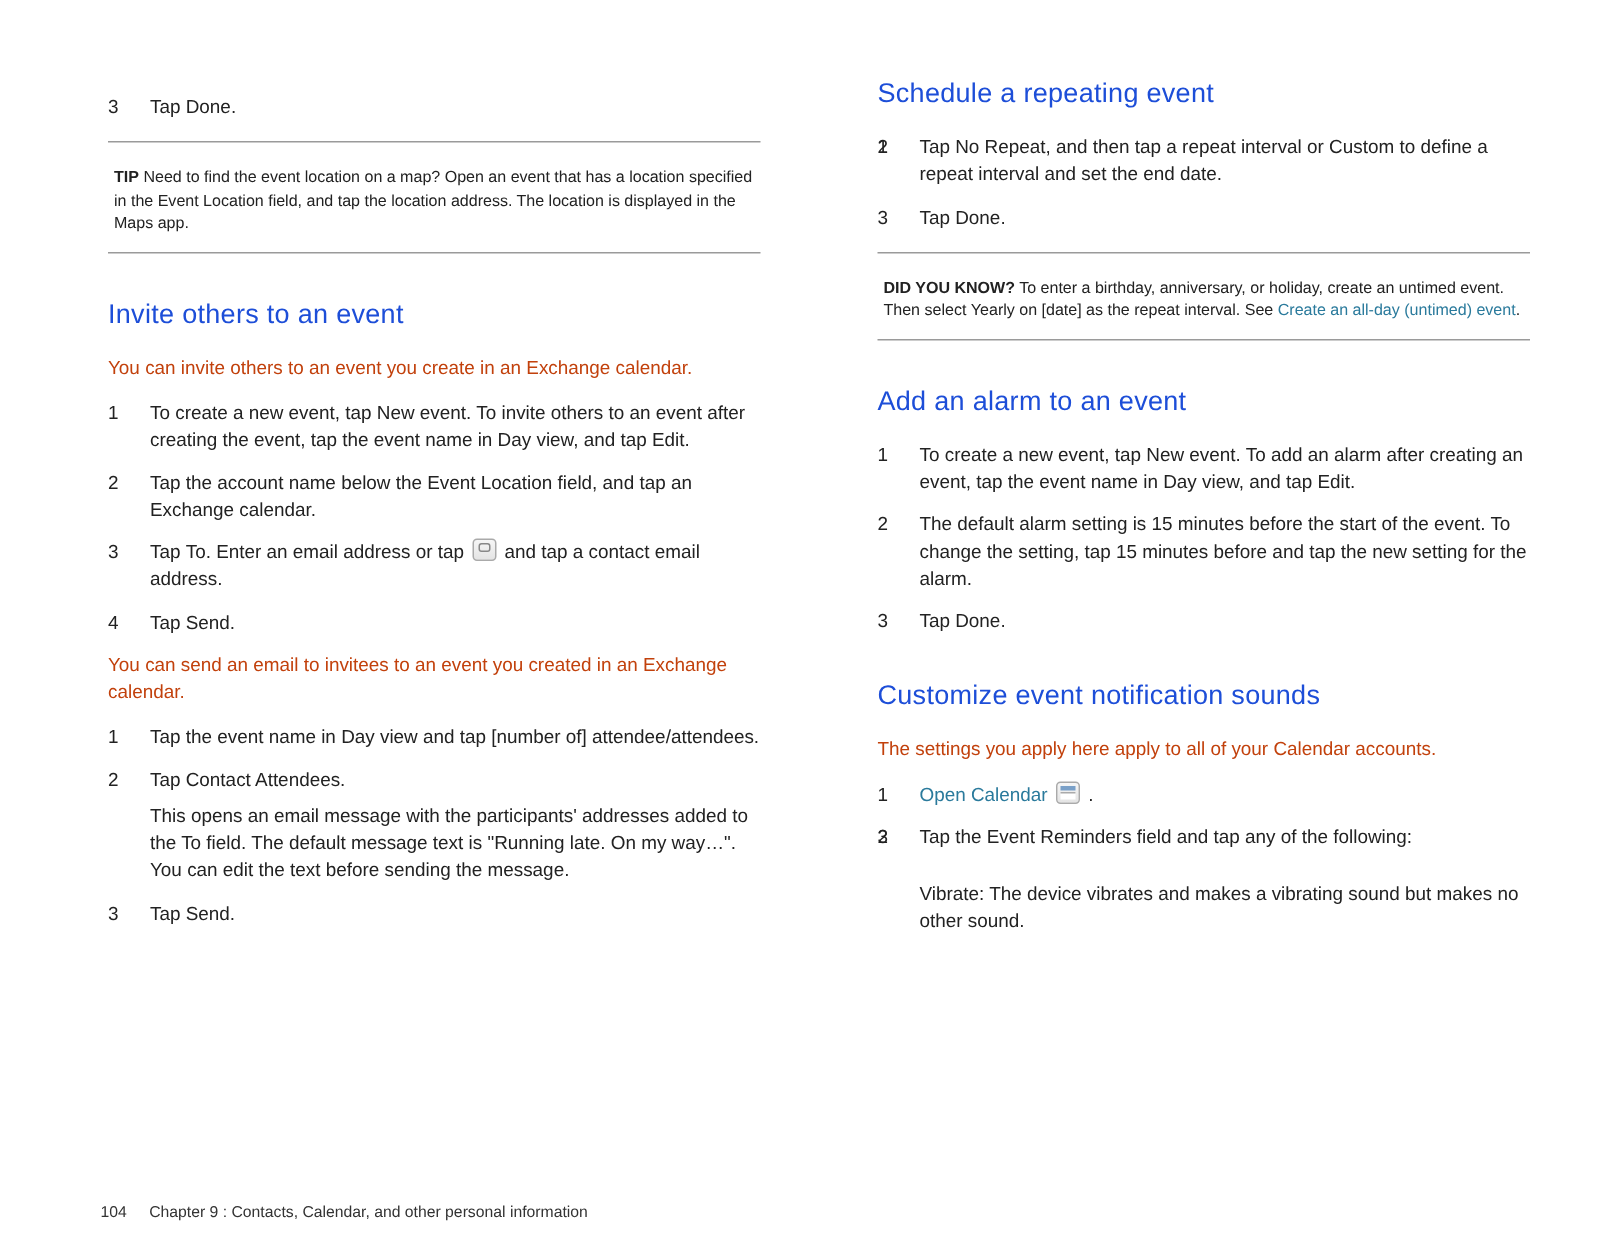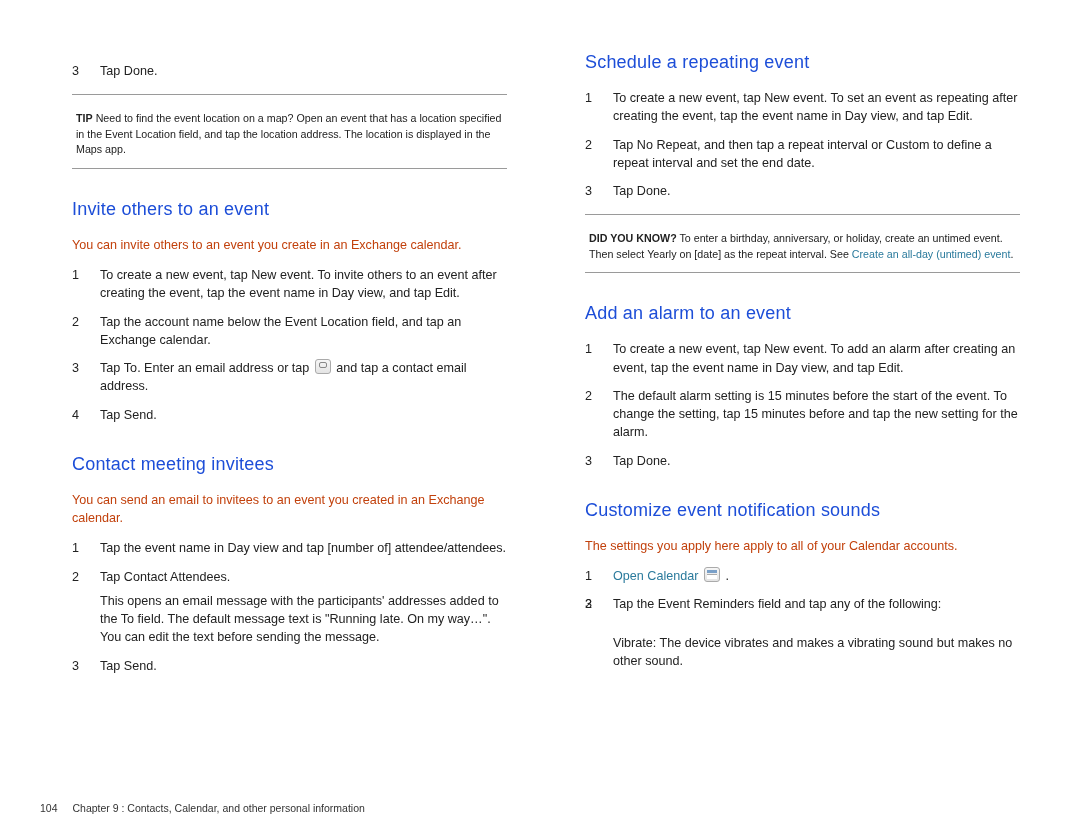--- a/index.html
+++ b/index.html
@@ -86,20 +86,21 @@
   }
   .footer {
     position: absolute;
     bottom: 20px;
     left: 40px;
     font-size: 10.5px;
     color: #333;
   }
   .footer .pg {
     margin-right: 12px;
+    margin-left: 27px;
   }
   .iconbox {
     display: inline-block;
     vertical-align: -2px;
     width: 14px;
     height: 13px;
     border: 1px solid #aaa;
     border-radius: 3px;
     background: linear-gradient(#f6f6f6,#e4e4e4);
     position: relative;
@@ -163,21 +164,20 @@
         <li>
           <span class="num">3</span>
           <span><span>Tap </span><b>To</b><span>. Enter an email address or tap </span><span class="iconbox contact"></span><span> and tap a contact email address.</span></span>
         </li>
         <li>
           <span class="num">4</span>
           <span><span>Tap </span><b>Send</b><span>.</span></span>
         </li>
       </ol>
 
-      <h2>Contact meeting invitees</h2>
       <p class="body">You can send an email to invitees to an event you created in an Exchange calendar.</p>
       <ol class="steps">
         <li>
           <span class="num">1</span>
           <span><span>Tap the event name in Day view and tap </span><b>[number of] attendee/attendees</b><span>.</span></span>
         </li>
         <li>
           <span class="num">2</span>
           <span><span>Tap </span><b>Contact Attendees</b><span>.</span></span>
           <div class="sub">This opens an email message with the participants' addresses added to the To field. The default message text is "Running late. On my way…". You can edit the text before sending the message.</div>
@@ -188,21 +188,20 @@
         </li>
       </ol>
     </div>
 
     <div class="col">
 
       <h2 style="margin-top:0;">Schedule a repeating event</h2>
       <ol class="steps">
         <li>
           <span class="num">1</span>
-          <span><span>To create a new event, tap </span><b>New event</b><span>. To set an event as repeating after creating the event, tap the event name in Day view, and tap </span><b>Edit</b><span>.</span></span>
         </li>
         <li>
           <span class="num">2</span>
           <span><span>Tap </span><b>No Repeat</b><span>, and then tap a repeat interval or </span><b>Custom</b><span> to define a repeat interval and set the end date.</span></span>
         </li>
         <li>
           <span class="num">3</span>
           <span><span>Tap </span><b>Done</b><span>.</span></span>
         </li>
       </ol>

